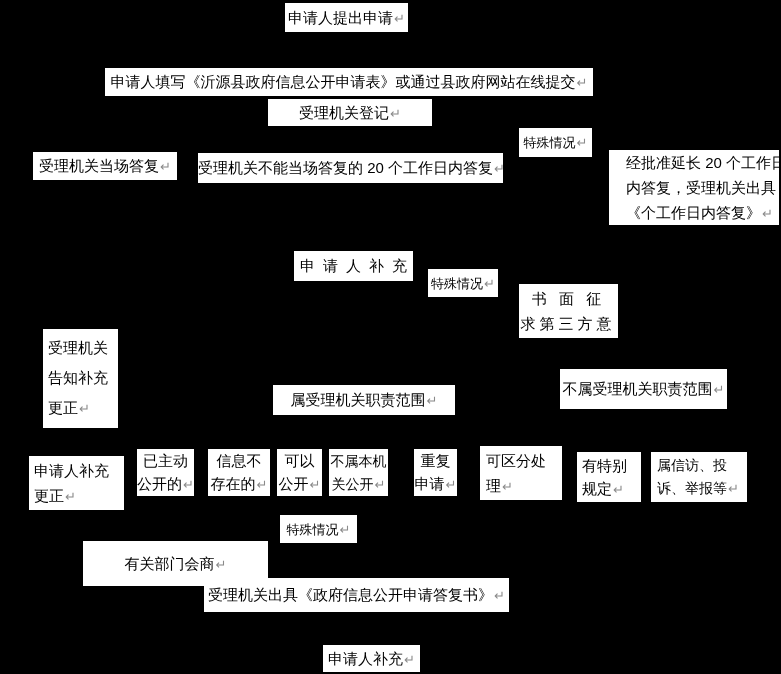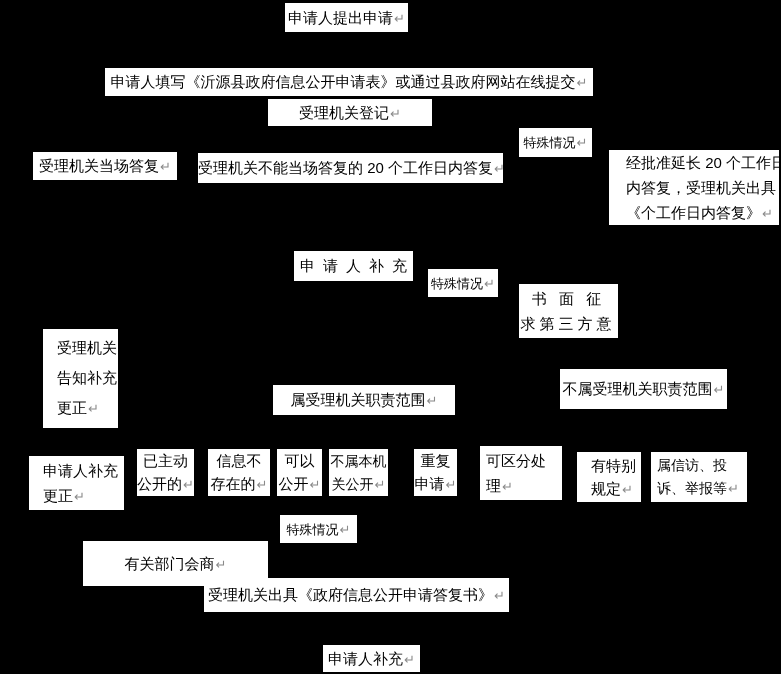--- a/index.html
+++ b/index.html
@@ -20,21 +20,21 @@
     line-height: 23px;
     display: flex;
     flex-direction: column;
     justify-content: center;
     text-align: center;
   }
   .box .ln { white-space: nowrap; }
   .left { text-align: left; }
   .pl3 .ln { padding-left: 17px; }
   .pl6 .ln { padding-left: 6px; }
-  .pl8 .ln { padding-left: 14px; }
+  .pl8 .ln { padding-left: 5px; }
   .lh25 { line-height: 25px; }
   .lh30 { line-height: 30px; }
   .spread { letter-spacing: 8px; padding-left: 6px; }
   .spread-sm .ln { letter-spacing: 4px; }
   .mark {
     color: #8a8a8a;
     font-size: 13px;
     margin-left: 1px;
     letter-spacing: normal;
   }

